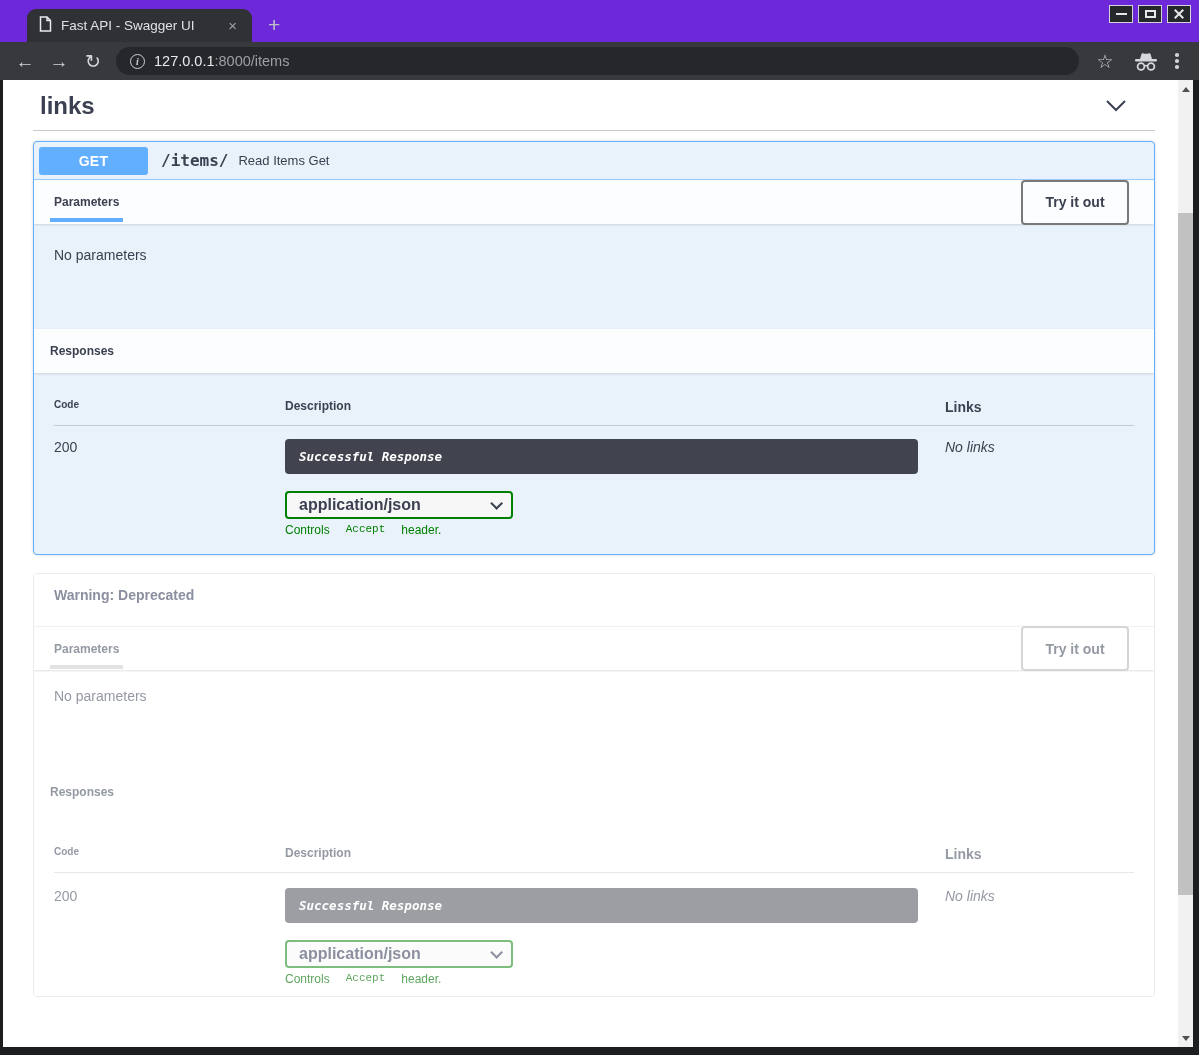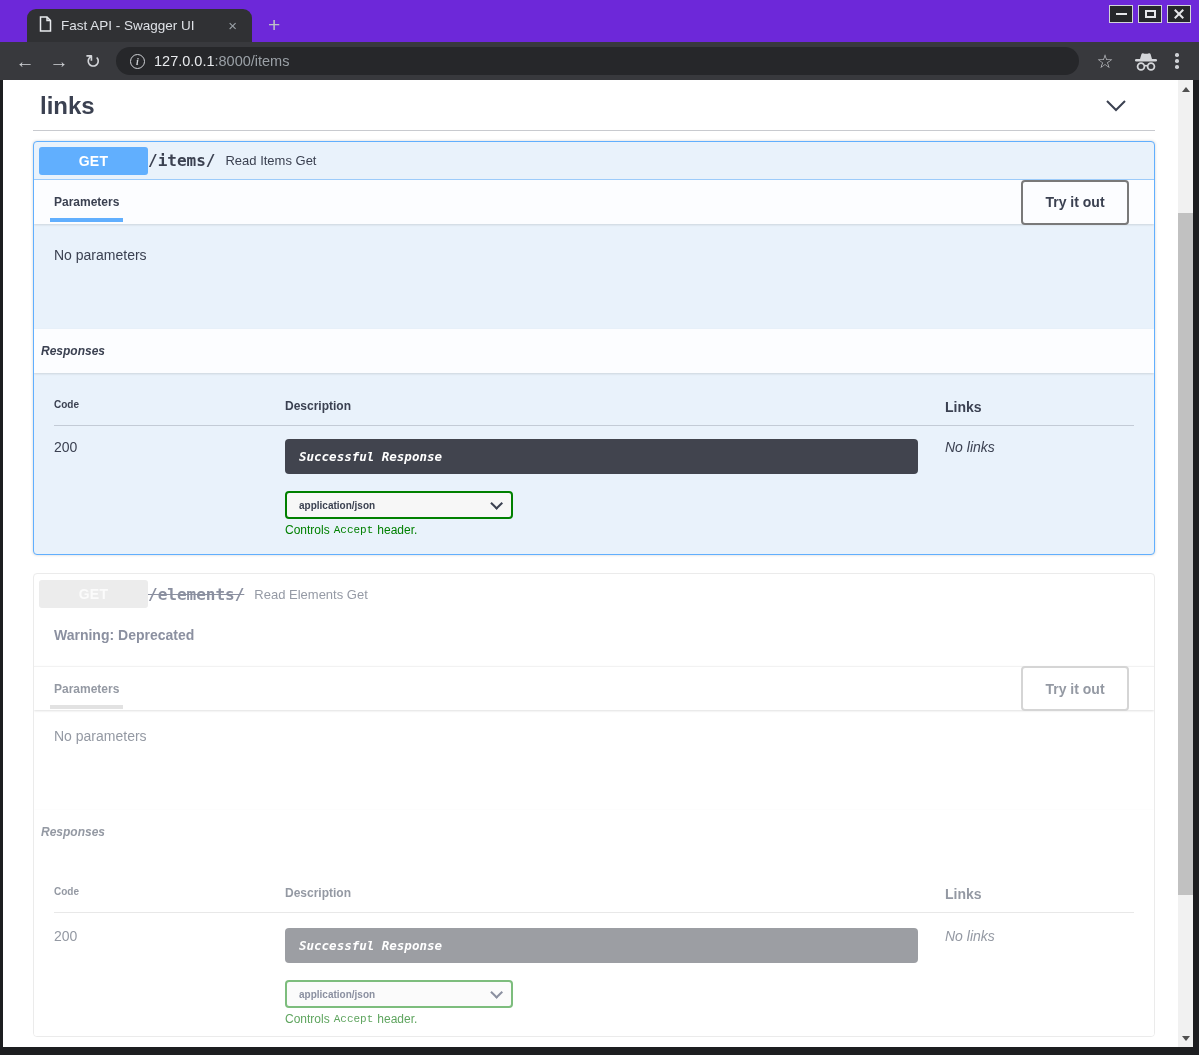--- a/index.html
+++ b/index.html
@@ -79,21 +79,21 @@
 
   .opblock-summary { display:flex; align-items:center; padding:5px; }
   .opblock.get .opblock-summary { border-bottom:1px solid rgba(97,175,254,.55); height:38px; }
   .opblock.deprecated .opblock-summary { height:40px; }
   .method-badge {
     width:109px; height:28px; border-radius:3px; font-size:14px; font-weight:700;
     display:flex; align-items:center; justify-content:center; letter-spacing:.3px;
   }
   .get .method-badge { background:#61affe; color:#fff; }
   .deprecated .method-badge { background:#ececec; color:#fbfbfb; }
-  .op-path { font-family:"DejaVu Sans Mono", monospace; font-weight:700; font-size:16px; color:#3b4151; }
+  .op-path { font-family:"DejaVu Sans Mono", monospace; font-weight:700; font-size:16px; margin-left:13px; color:#3b4151; }
   .deprecated .op-path { color:#8b90a0; text-decoration:line-through; }
   .op-summary-text { font-size:13px; margin-left:10px; color:#3b4151; }
   .deprecated .op-summary-text { color:#959aa5; }
 
   .deprecation-warning { padding:13px 20px; height:52px; font-size:14px; font-weight:700; color:#8b90a0; background:#fff; }
 
   .section-header {
     height:44px; background:rgba(255,255,255,.85);
     display:flex; align-items:center; justify-content:space-between;
     padding:0 25px 0 20px; box-shadow:0 1px 2px rgba(0,0,0,.12); position:relative;
@@ -108,21 +108,21 @@
   .deprecated .section-title.tabbed::after { background:#e2e2e2; }
   .tryout-btn {
     width:108px; height:45px; border:2px solid #797979; border-radius:4px; background:transparent;
     font-family:"Liberation Sans", sans-serif; font-size:14px; font-weight:700; color:#3b4151;
   }
   .deprecated .tryout-btn { border-color:#d5d5d5; color:#9499a3; }
 
   .params-body { height:105px; padding:23px 20px; font-size:14px; color:#3b4151; }
   .deprecated .params-body { height:100px; padding-top:18px; color:#9499a3; background:#fff; }
 
-  .responses-header { height:44px; background:rgba(255,255,255,.85); display:flex; align-items:center; padding:0 7px; box-shadow:0 1px 2px rgba(0,0,0,.12);font-style:italic; }
+  .responses-header { height:44px; background:rgba(255,255,255,.85); display:flex; align-items:center; padding:0 16px; box-shadow:0 1px 2px rgba(0,0,0,.12); }
   .deprecated .responses-header { background:#fff; }
 
   .responses-body { height:181px; padding:26px 20px 0; }
   .deprecated .responses-body { height:182px; padding-top:32px; background:#fff; }
 
   .resp-grid { display:grid; grid-template-columns:231px 660px 1fr; }
   .resp-grid .hcell { font-weight:700; color:#3b4151; padding-bottom:10px; border-bottom:1px solid rgba(59,65,81,.22); }
   .deprecated .resp-grid .hcell { color:#9499a3; border-bottom-color:rgba(0,0,0,.09); }
   .hcell.code { font-size:10px; }
   .hcell.desc { font-size:12px; }
@@ -133,27 +133,27 @@
   .resp-bar {
     width:633px; height:35px; border-radius:4px; background:#41444e;
     display:flex; align-items:center; padding-left:14px;
     color:#fff; font-family:"DejaVu Sans Mono", monospace; font-style:italic; font-weight:700; font-size:12.5px;
   }
   .deprecated .resp-bar { background:#9c9ea3; }
 
   .media-select {
     margin-top:17px; width:228px; height:28px; border:2px solid #008000; border-radius:4px;
     background:#f7f7f7; display:flex; align-items:center; justify-content:space-between;
-    padding:0 12px; font-size:10px; font-weight:700; color:#3b4151;
+    padding:0 12px; font-size:16px; font-weight:700; color:#3b4151;
   }
   .deprecated .media-select { border-color:rgba(0,128,0,.5); background:#fbfbfb; color:#8b90a0; }
   .select-chev { width:9px; height:9px; border-right:2px solid #3b4151; border-bottom:2px solid #3b4151; transform:rotate(45deg) translateY(-3px); }
   .deprecated .select-chev { border-color:#8b90a0; }
 
-  .accept-note { margin-top:4px; font-size:12px; color:#008000; display:flex; gap:4px; align-items:center; }
+  .accept-note { margin-top:4px; font-size:12px; color:#008000; display:flex; gap:16px; align-items:flex-start; }
   .deprecated .accept-note { color:#5fa55f; }
   .accept-note .mono { font-family:Liberation Mono, monospace; font-size:11px; }
 
   .no-links { font-style:italic; }
 </style>
 </head>
 <body>
 
 <div class="tabstrip">
   <div class="tab">
@@ -257,25 +257,20 @@
                 <span class="mono">Accept</span>
                 <span>header.</span>
             </div>
           </div>
           <div class="dcell no-links">No links</div>
         </div>
       </div>
     </div>
 
     <div class="opblock deprecated" style="margin-top:18px;">
-      <div class="opblock-summary">
-        <span class="method-badge">GET</span>
-        <span class="op-path">/elements/</span>
-        <span class="op-summary-text">Read Elements Get</span>
-      </div>
 
       <div class="deprecation-warning">Warning: Deprecated</div>
 
       <div class="section-header">
         <span class="section-title tabbed">Parameters</span>
         <button class="tryout-btn">Try it out</button>
       </div>
 
       <div class="params-body">
         <span>No parameters</span>

